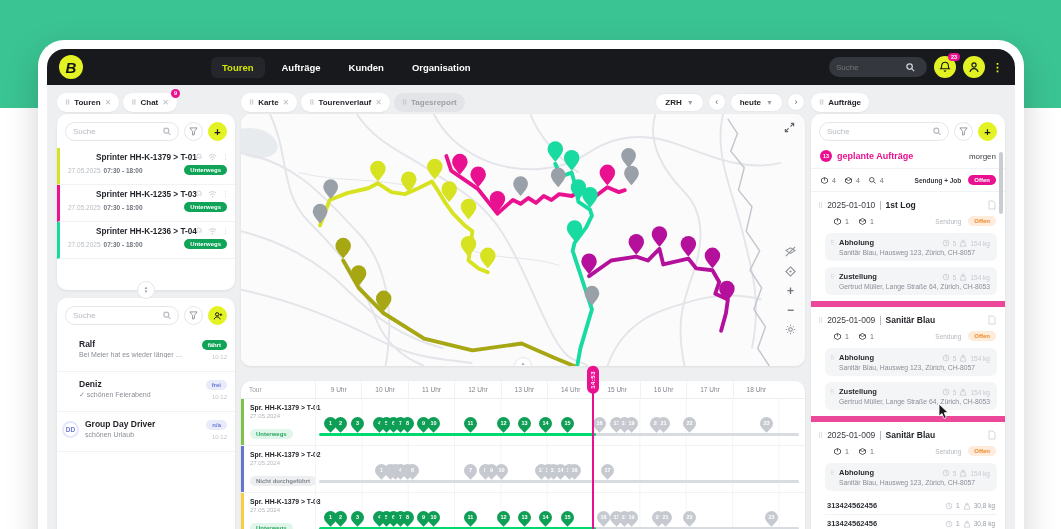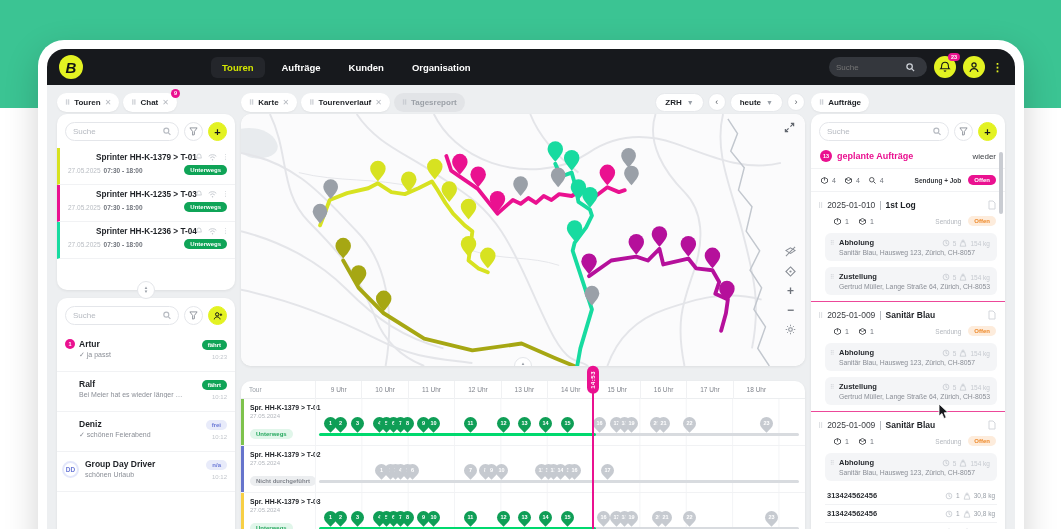--- a/index.html
+++ b/index.html
@@ -113,21 +113,21 @@
 
   
   .orders-panel { flex:1; min-height:0; overflow:hidden; position:relative; }
   .o-head { display:flex; align-items:center; padding:2px 9px 6px 9px; border-bottom:1px solid #f1f2f4; }
   .o-ico { width:12px; height:12px; border-radius:50%; background:#ea1190; color:#fff; font-size:5.5px; font-weight:bold; display:flex; align-items:center; justify-content:center; margin-right:5px; flex:none; }
   .o-title { color:#ea1190; font-size:9px; font-weight:bold; }
   .o-day { margin-left:auto; font-size:8px; color:#3a3d42; }
   .countrow { display:flex; align-items:center; gap:3px; padding:6px 9px; border-bottom:1px solid #f1f2f4; color:#3a3d42; }
   .countrow .cnum { font-size:7px; color:#6e737b; margin-right:5px; }
   .countrow .meta { margin-left:auto; font-size:6.5px; font-weight:bold; color:#3a3d42; margin-right:4px; }
-  .group { border-bottom:1px solid #ec4899; }
+  .group { border-bottom:6px solid #ec4899; }
   .g-head { display:flex; align-items:center; gap:4px; padding:8px 9px 2px 7px; }
   .g-head .gid { font-size:8.5px; color:#3a3d42; }
   .g-head .gsep { font-size:8.5px; color:#9aa0a8; }
   .g-head .gname { font-size:8.5px; font-weight:bold; color:#1e2126; }
   .g-head .doc { margin-left:auto; color:#d3d6db; }
   .g-counts { display:flex; align-items:center; gap:3px; padding:4px 9px 7px 22px; }
   .g-counts .cnum { font-size:7px; color:#6e737b; margin-right:6px; }
   .g-counts .meta { margin-left:auto; font-size:6.5px; color:#b3b7bd; margin-right:4px; }
   .card { background:#f4f5f7; border-radius:6px; margin:0 8px 6px 14px; padding:5px 7px 5px 14px; position:relative; }
   .card .cdots { position:absolute; left:5px; top:6px; color:#c9ccd2; font-size:6px; }
@@ -294,27 +294,20 @@
           </div>
           <div class="cbtn yellow">
             <svg class="icon" width="10" height="10" viewBox="0 0 12 12">
                   <circle cx="5" cy="4" r="2" fill="none" stroke="#15171a" stroke-width="1.2"></circle>
                   <path d="M1.5 10c.4-2 1.8-2.9 3.5-2.9S8.1 8 8.5 10" fill="none" stroke="#15171a" stroke-width="1.2"></path>
                   <path d="M9.5 3v3M8 4.5h3" stroke="#15171a" stroke-width="1.1"></path>
                 </svg>
           </div>
         </div>
 
-        <div class="chat-item">
-          <span class="unread">1</span>
-          <div class="cname">Artur</div>
-          <div class="cmsg">✓ ja passt</div>
-          <span class="pill p-solidgreen cbadge">fährt</span>
-          <span class="ctime">10:23</span>
-        </div>
         <div class="chat-item">
           <div class="cname">Ralf</div>
           <div class="cmsg">Bei Meier hat es wieder länger geda...</div>
           <span class="pill p-solidgreen cbadge">fährt</span>
           <span class="ctime">10:12</span>
         </div>
         <div class="chat-item">
           <div class="cname">Deniz</div>
           <div class="cmsg">✓ schönen Feierabend</div>
           <span class="pill p-blue cbadge">frei</span>
@@ -719,21 +712,21 @@
             <svg class="icon" width="9" height="9" viewBox="0 0 10 10">
                   <path d="M1 1h8L6 5v3.5L4 9V5z" fill="none" stroke="#8a8f97" stroke-width="1"></path>
                 </svg>
           </div>
           <div class="cbtn yellow">+</div>
         </div>
 
         <div class="o-head">
           <span class="o-ico">13</span>
           <span class="o-title">geplante Aufträge</span>
-          <span class="o-day">wieder</span>
+          <span class="o-day">morgen</span>
         </div>
         <div class="countrow">
           <svg class="icon" width="9" height="9" viewBox="0 0 12 12">
                 <path d="M2 4 6 2l4 2v4L6 10 2 8Z" fill="none" stroke="#3a3d42" stroke-width="1.1"></path>
                 <path d="M6 2v4" stroke="#3a3d42" stroke-width="1"></path>
               </svg>
           <span class="cnum">4</span>
           <svg class="icon" width="9" height="9" viewBox="0 0 12 12">
                 <path d="M2 4 6 2l4 2v4L6 10 2 8Z" fill="none" stroke="#3a3d42" stroke-width="1.1"></path>
                 <path d="M2 4l4 2 4-2" fill="none" stroke="#3a3d42" stroke-width="1"></path>

